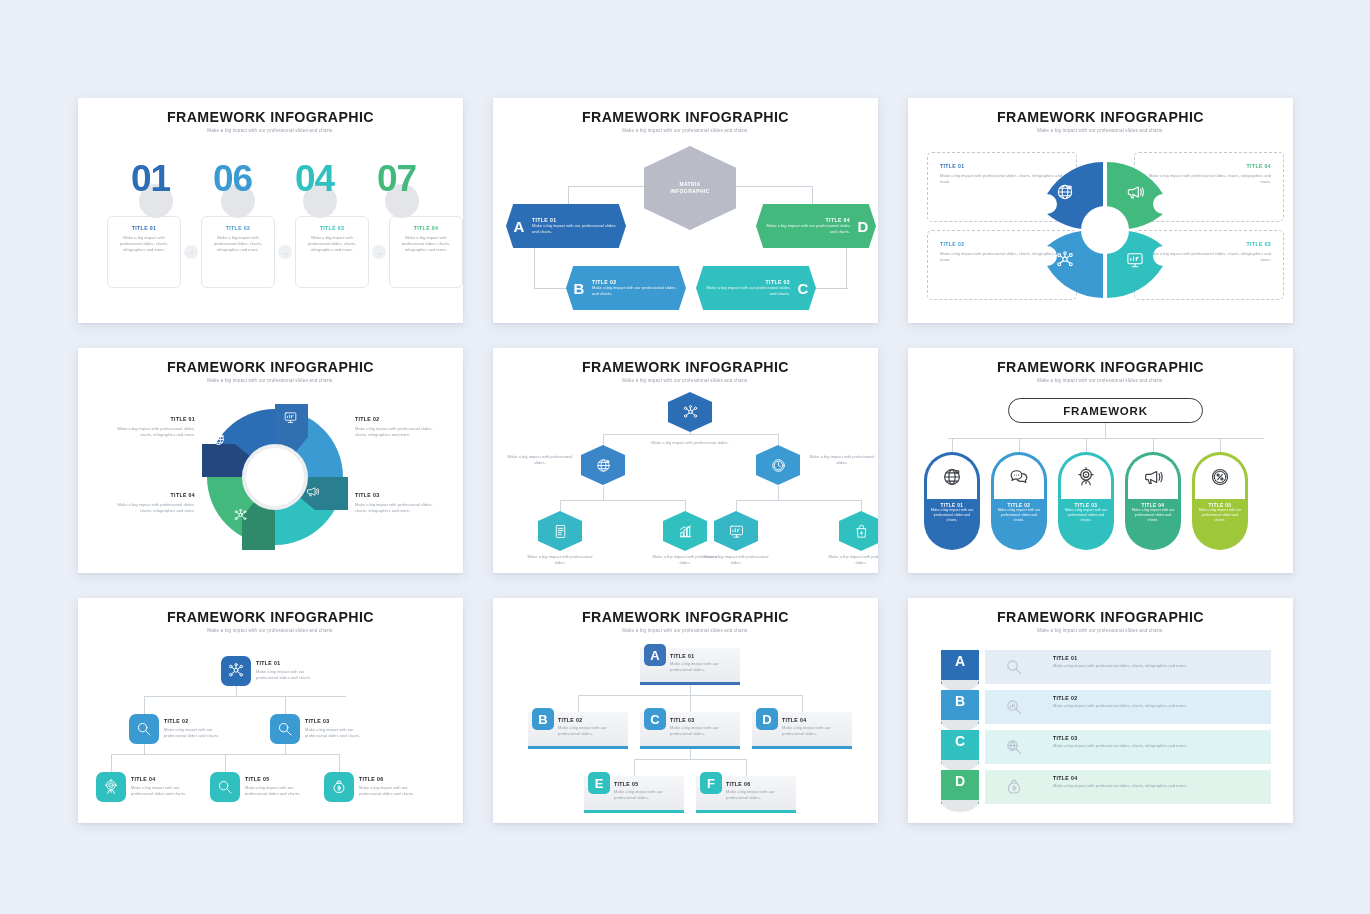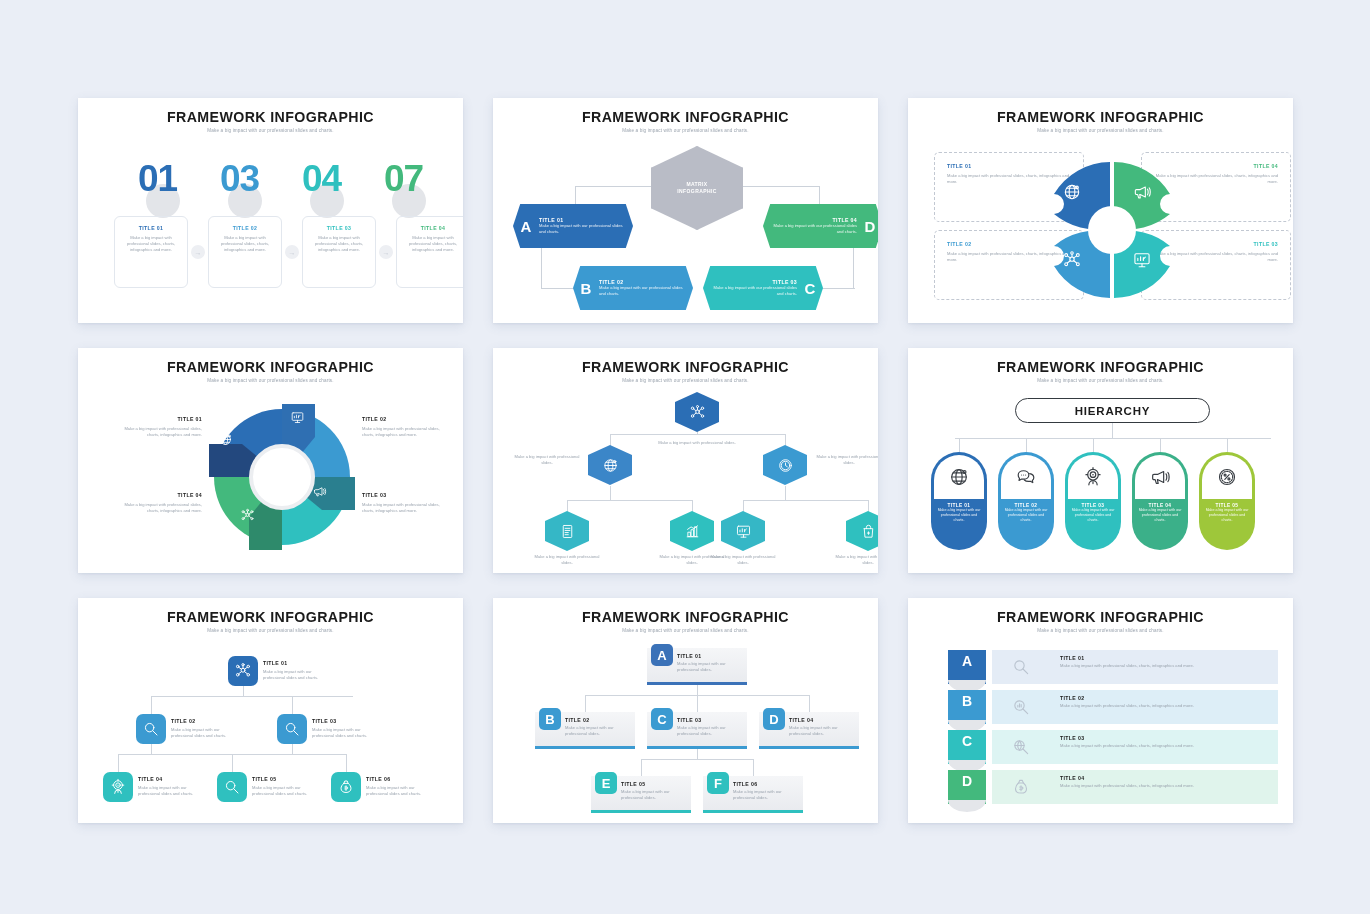--- a/index.html
+++ b/index.html
@@ -26,21 +26,21 @@
     overflow: hidden;
   }
   .slide-head { text-align: center; padding-top: 11px; }
   .sl-title {
     font-size: 14.2px; font-weight: bold; letter-spacing: .4px;
     color: #1b1b1b;
   }
   .sl-sub {
     font-size: 4.6px; color: #9aa3ae; margin-top: 3px; letter-spacing: .15px;
   }
-  .canvas { position: absolute; left: 12px; top: 40px; width: 385px; height: 185px; }
+  .canvas { position: absolute; left: 5px; top: 40px; width: 385px; height: 185px; }
 
   
   .t-h { font-size: 5.2px; font-weight: bold; letter-spacing: .35px; }
   .t-b { font-size: 4.1px; color: #9aa3ae; line-height: 1.45; }
   .w { color: #fff; }
 
   
   .s1-nums { position: absolute; top: 12px; left: 0; width: 385px; height: 60px; }
   .s1-num {
     position: absolute; font-size: 37px; font-weight: bold; letter-spacing: -1px;
@@ -169,21 +169,21 @@
     <div class="sl-title">FRAMEWORK INFOGRAPHIC</div>
     <div class="sl-sub">Make a big impact with our professional slides and charts.</div>
   </div>
     <div class="canvas">
       <div class="s1-nums">
           <div class="s1-circ" style="left:56px;background:#e3e5e9"></div>
           <div class="s1-circ" style="left:138px;background:#e3e5e9"></div>
           <div class="s1-circ" style="left:220px;background:#e3e5e9"></div>
           <div class="s1-circ" style="left:302px;background:#e3e5e9"></div>
           <div class="s1-num" style="left:48px;color:#2b6eb5">01</div>
-          <div class="s1-num" style="left:130px;color:#3b9ad1">03</div>
+          <div class="s1-num" style="left:130px;color:#3b9ad1">06</div>
           <div class="s1-num" style="left:212px;color:#2fc0bf">04</div>
           <div class="s1-num" style="left:294px;color:#43b97d">07</div>
         </div>
       <div class="s1-cards">
           <div class="s1-card">
         <div class="t-h" style="color:#2b6eb5">TITLE 01</div>
         <div class="t-b">Make a big impact with professional slides, charts, infographics and more.</div>
       </div>
           <div class="s1-arrow">→</div>
           <div class="s1-card">
@@ -473,21 +473,21 @@
         </div>
         <div class="t-b" style="position:absolute;left:325px;top:166px;width:76px;text-align:center">Make a big impact with professional slides.</div>
       </div>
   </div>
     <div class="slide">
     <div class="slide-head">
     <div class="sl-title">FRAMEWORK INFOGRAPHIC</div>
     <div class="sl-sub">Make a big impact with our professional slides and charts.</div>
   </div>
     <div class="canvas">
-        <div class="s6-top">HIERARCHY</div>
+        <div class="s6-top">FRAMEWORK</div>
         <div class="s5-line" style="left:192px;top:35px;width:1px;height:15px"></div>
         <div class="s5-line" style="left:35px;top:50px;width:316px;height:1px"></div>
         <div class="s5-line" style="left:39px;top:50px;width:1px;height:14px"></div>
         <div class="s5-line" style="left:106px;top:50px;width:1px;height:14px"></div>
         <div class="s5-line" style="left:173px;top:50px;width:1px;height:14px"></div>
         <div class="s5-line" style="left:240px;top:50px;width:1px;height:14px"></div>
         <div class="s5-line" style="left:307px;top:50px;width:1px;height:14px"></div>
         <div class="s6-pill" style="left:11px;top:64px;background:#2b6eb5">
       <div class="ic">
             <svg class="icn" width="22" height="22" viewBox="0 0 24 24" aria-hidden="true">

